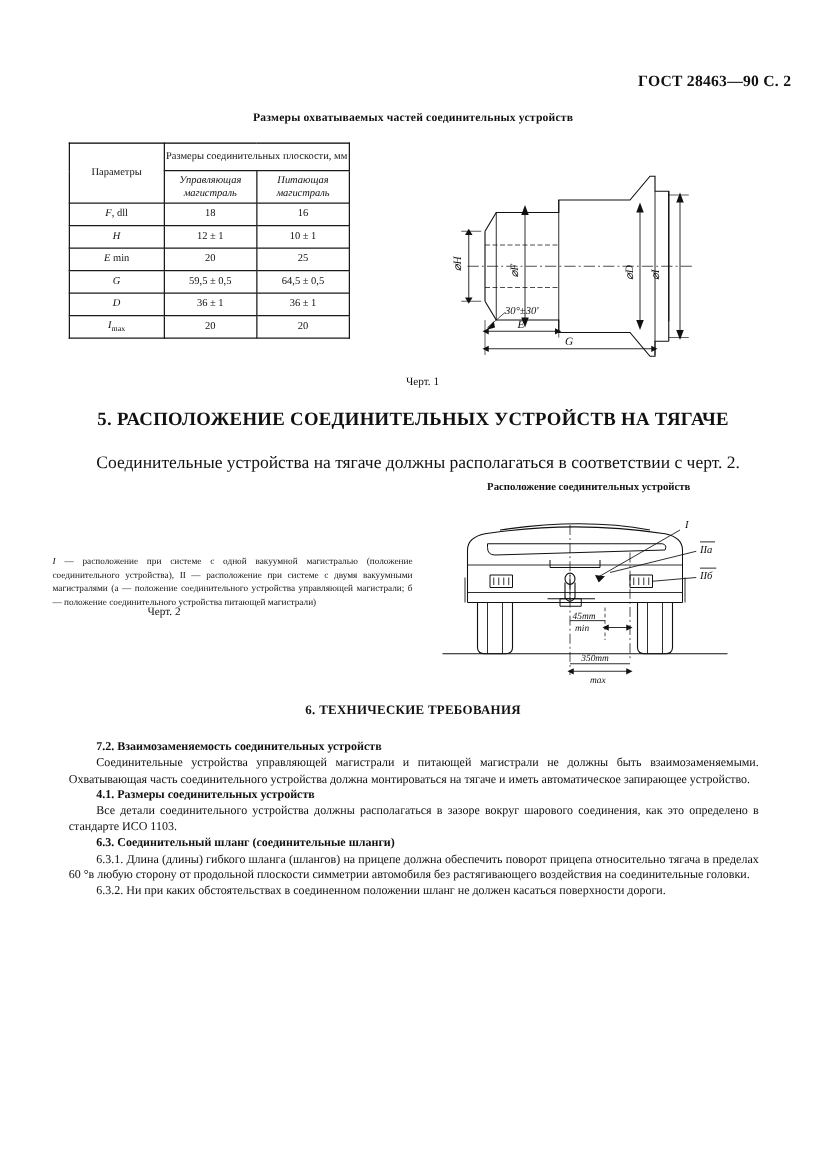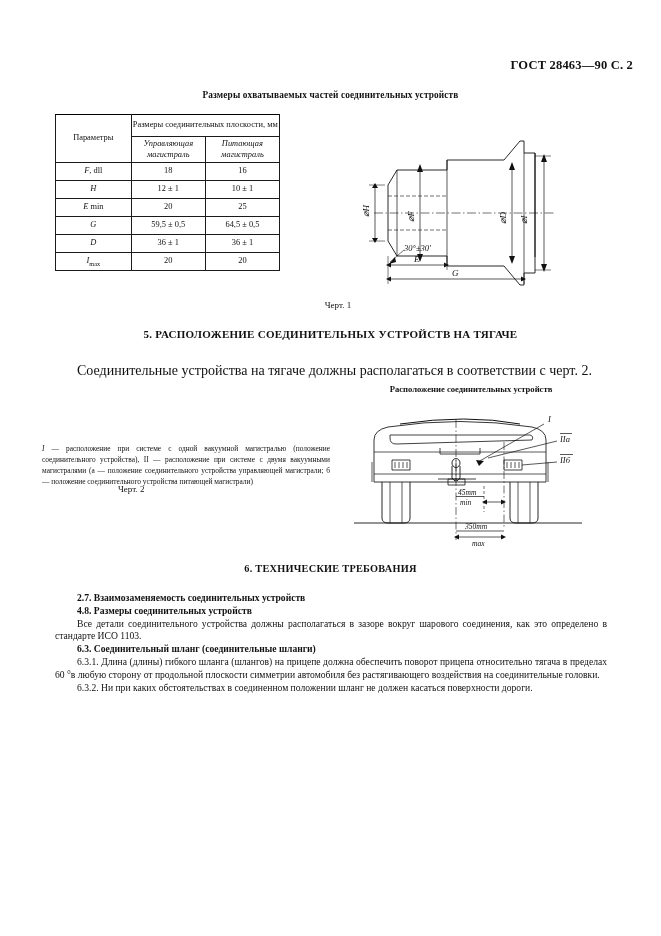--- a/index.html
+++ b/index.html
@@ -90,21 +90,21 @@
   }
   .fig1-caption span { display: inline-block; margin-left: 15px; }
 
   
   .sec5-head {
     position: absolute;
     top: 328px;
     left: 0;
     width: 661px;
     text-align: center;
-    font-size: 11px;
+    font-size: 15px;
     font-weight: bold;
     letter-spacing: 0.25px;
   }
   .sec5-body {
     position: absolute;
     top: 362px;
     left: 55px;
     width: 552px;
     font-size: 14px;
     text-align: justify;
@@ -441,23 +441,24 @@
 
   <div class="legend">
     <span class="it">I</span><span> — расположение при системе с одной вакуумной магистралью (положение соединительного устройства),  II — расположение при системе с двумя вакуумными  магистралями  (а — положение соединительного устройства  управляющей магистрали; б — положение соединительного устройства питающей магистрали)</span>
   </div>
 
   <div class="fig2-caption">Черт. 2</div>
 
   <div class="sec6-head">6.  ТЕХНИЧЕСКИЕ ТРЕБОВАНИЯ</div>
 
   <div class="body-block">
-    <p class="sub-head">2.7.  Взаимозаменяемость соединительных устройств</p>
-
-    <p class="sub-head">4.8.  Размеры соединительных устройств</p>
+    <p class="sub-head">7.2.  Взаимозаменяемость соединительных устройств</p>
+    <p class="para">Соединительные устройства управляющей магистрали и питающей магистрали не должны быть взаимозаменяемыми. Охватывающая часть соединительного устройства должна монтироваться на тягаче и иметь автоматическое запирающее устройство.</p>
+
+    <p class="sub-head">4.1.  Размеры соединительных устройств</p>
     <p class="para">Все детали соединительного устройства должны располагаться в зазоре вокруг шарового соединения, как это определено в стандарте ИСО 1103.</p>
 
     <p class="sub-head">6.3.  Соединительный шланг (соединительные шланги)</p>
     <p class="para">6.3.1. Длина (длины) гибкого шланга (шлангов) на прицепе должна обеспечить поворот прицепа относительно тягача в пределах 60 °в любую сторону от продольной плоскости симметрии автомобиля без растягивающего воздействия на соединительные головки.</p>
     <p class="para">6.3.2. Ни при каких обстоятельствах в соединенном положении шланг не должен касаться поверхности дороги.</p>
   </div>
 
 </div>
 
 </body></html>

